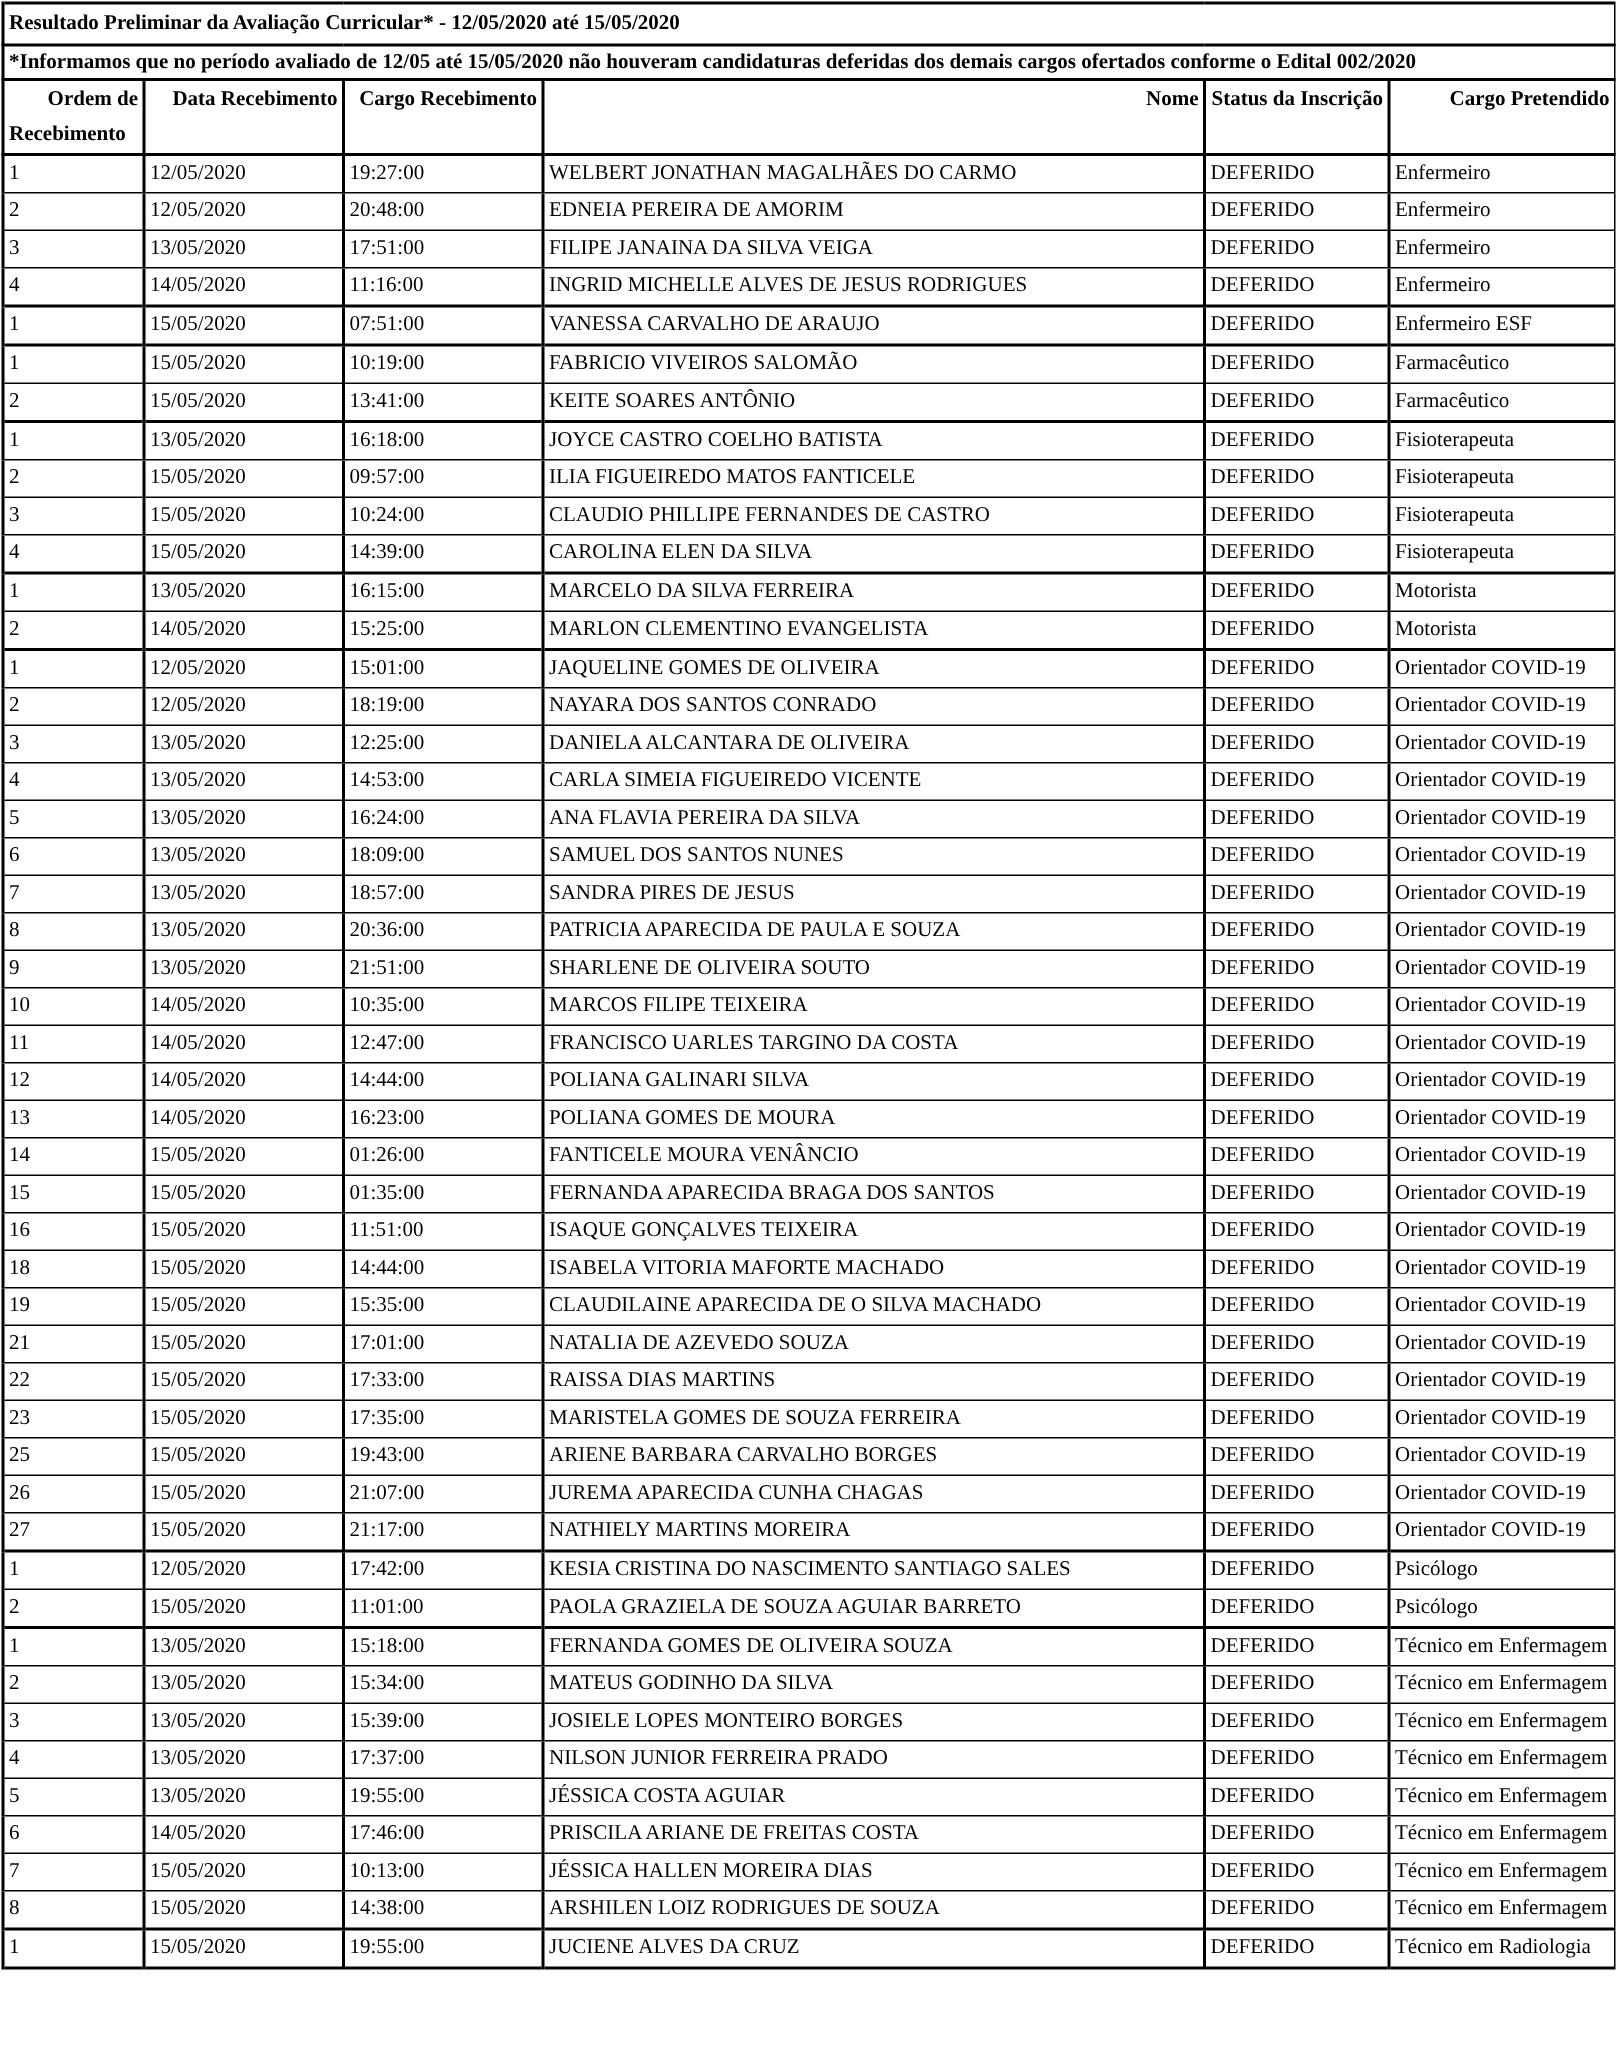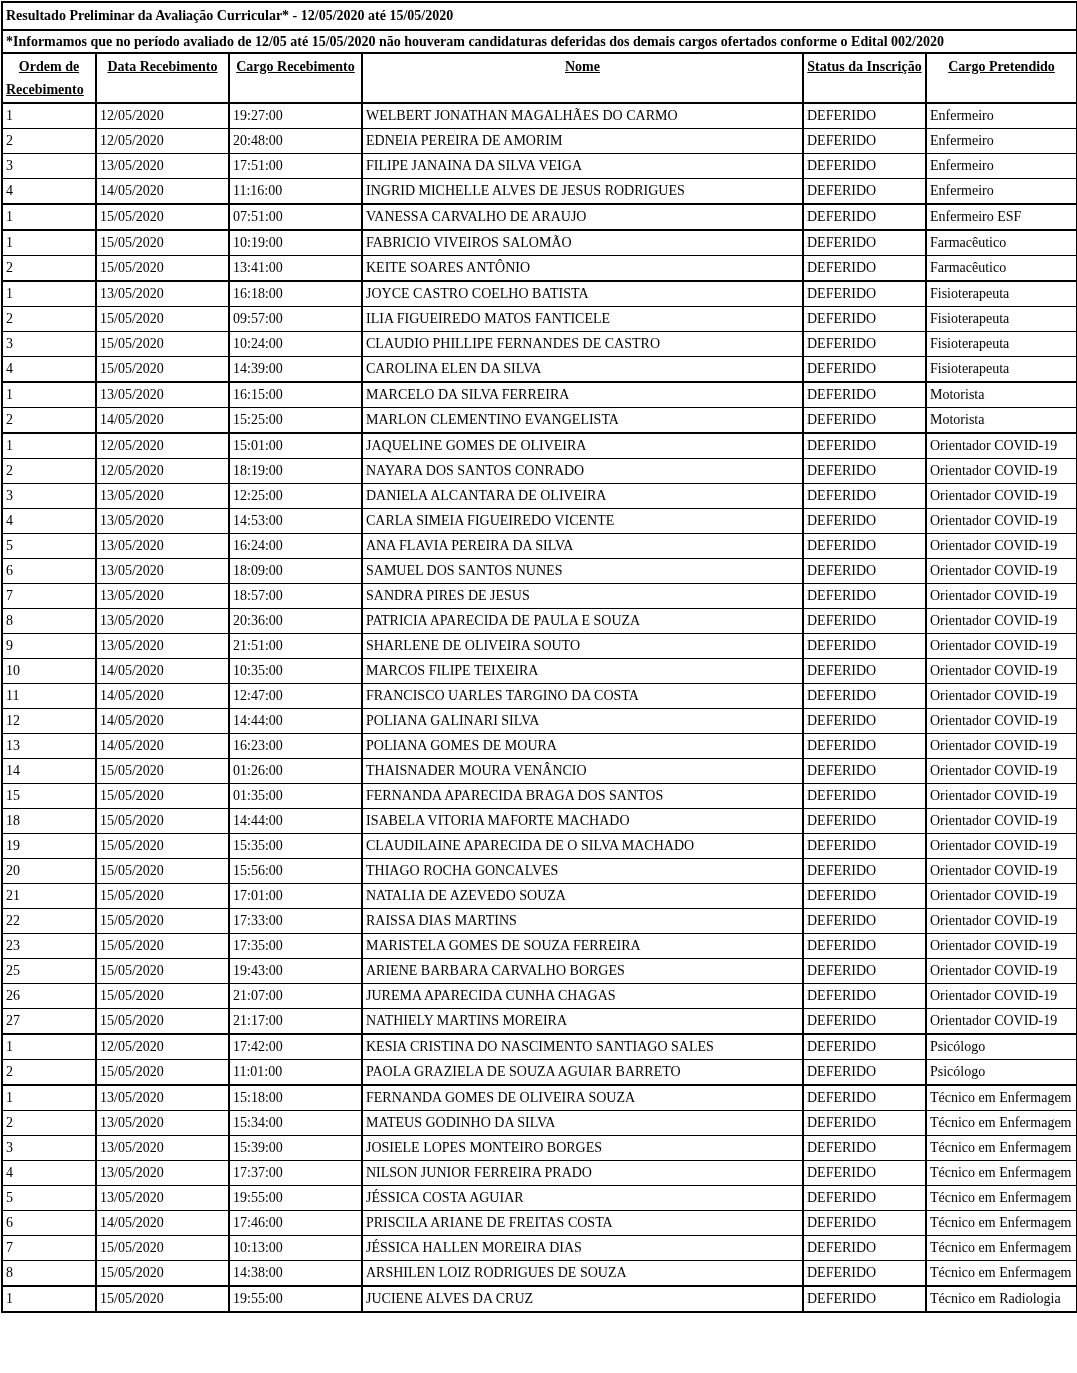--- a/index.html
+++ b/index.html
@@ -40,28 +40,27 @@
     border-bottom-width: 2px;
   }
   tr.note-row td {
     font-weight: bold;
     height: 19px;
     vertical-align: middle;
     border-bottom-width: 2px;
   }
   tr.header-row th {
     font-weight: bold;
-    text-align: center;
+    text-align: right;
     vertical-align: top;
     height: 42px;
     line-height: 23px;
     border-top-width: 2px;
     border-bottom-width: 2px;
     white-space: normal;
-    text-decoration: underline;
   }
   th.th-ordem {
     text-align: justify;
     text-align-last: left;
   }
   tbody td {
     height: 22px;
     vertical-align: middle;
     line-height: 14px;
   }
@@ -304,53 +303,53 @@
           <td>14/05/2020</td>
           <td>16:23:00</td>
           <td>POLIANA GOMES DE MOURA</td>
           <td>DEFERIDO</td>
           <td>Orientador COVID-19</td>
         </tr>
         <tr>
           <td>14</td>
           <td>15/05/2020</td>
           <td>01:26:00</td>
-          <td>THAISNADER MOURA VENÂNCIO</td>
+          <td>FANTICELE MOURA VENÂNCIO</td>
           <td>DEFERIDO</td>
           <td>Orientador COVID-19</td>
         </tr>
         <tr>
           <td>15</td>
           <td>15/05/2020</td>
           <td>01:35:00</td>
           <td>FERNANDA APARECIDA BRAGA DOS SANTOS</td>
           <td>DEFERIDO</td>
           <td>Orientador COVID-19</td>
         </tr>
         <tr>
+          <td>16</td>
+          <td>15/05/2020</td>
+          <td>11:51:00</td>
+          <td>ISAQUE GONÇALVES TEIXEIRA</td>
+          <td>DEFERIDO</td>
+          <td>Orientador COVID-19</td>
+        </tr>
+        <tr>
           <td>18</td>
           <td>15/05/2020</td>
           <td>14:44:00</td>
           <td>ISABELA VITORIA MAFORTE MACHADO</td>
           <td>DEFERIDO</td>
           <td>Orientador COVID-19</td>
         </tr>
         <tr>
           <td>19</td>
           <td>15/05/2020</td>
           <td>15:35:00</td>
           <td>CLAUDILAINE APARECIDA DE O SILVA MACHADO</td>
-          <td>DEFERIDO</td>
-          <td>Orientador COVID-19</td>
-        </tr>
-        <tr>
-          <td>20</td>
-          <td>15/05/2020</td>
-          <td>15:56:00</td>
-          <td>THIAGO ROCHA GONCALVES</td>
           <td>DEFERIDO</td>
           <td>Orientador COVID-19</td>
         </tr>
         <tr>
           <td>21</td>
           <td>15/05/2020</td>
           <td>17:01:00</td>
           <td>NATALIA DE AZEVEDO SOUZA</td>
           <td>DEFERIDO</td>
           <td>Orientador COVID-19</td>

